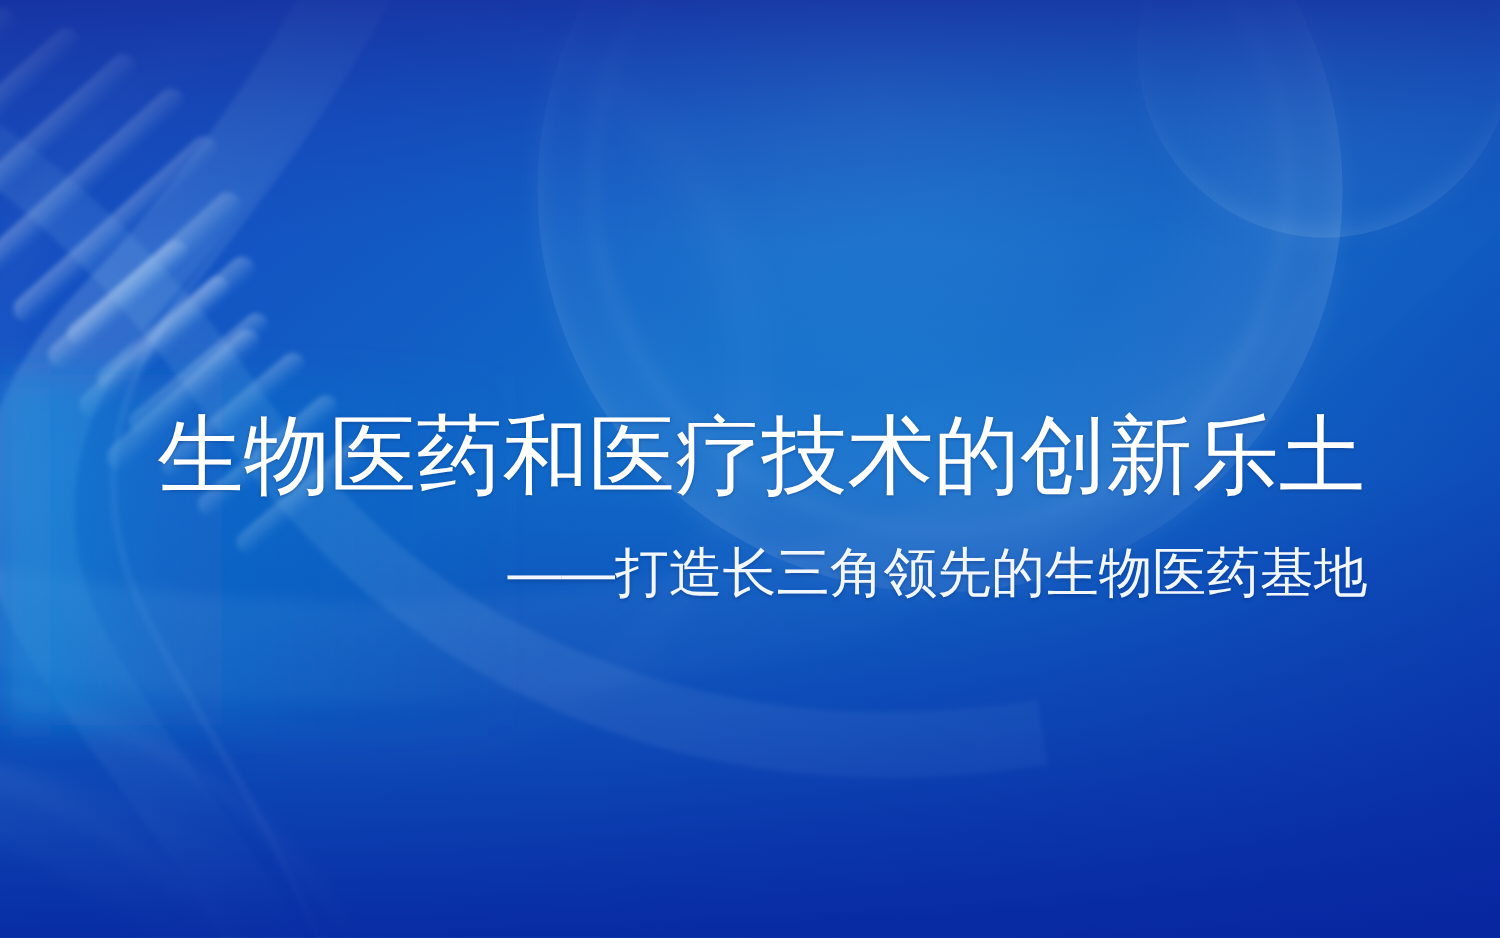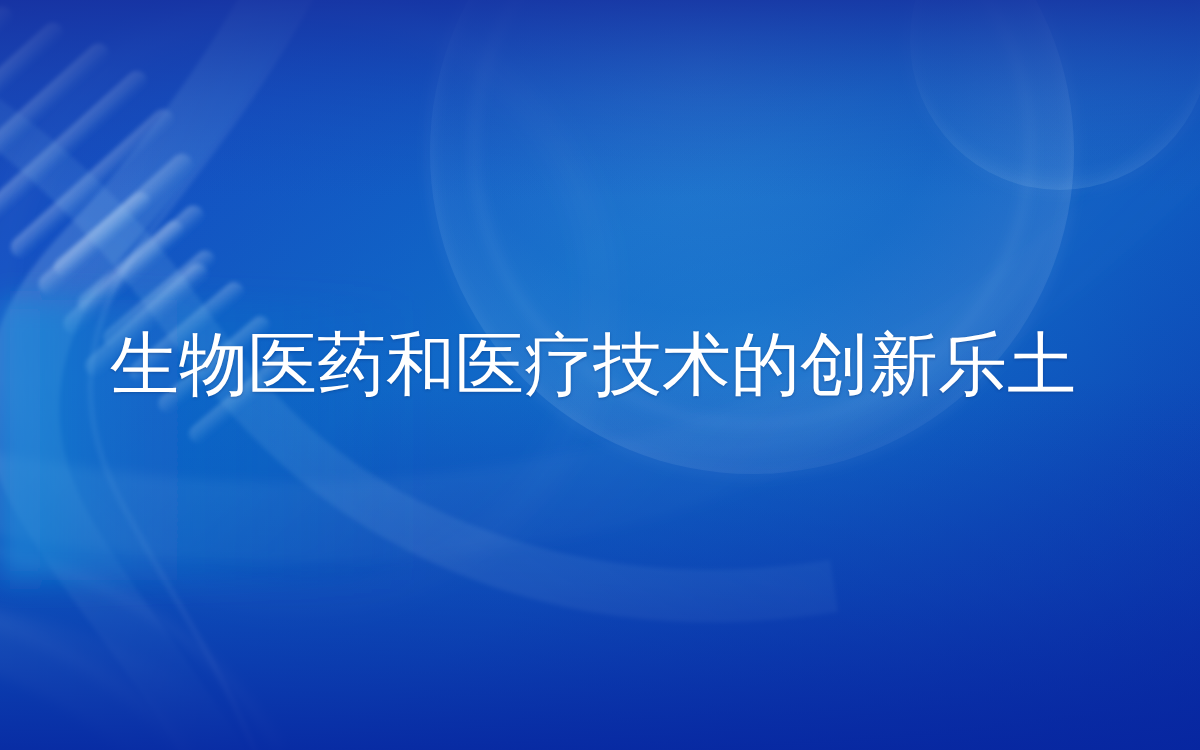--- a/index.html
+++ b/index.html
@@ -21,21 +21,21 @@
     position: absolute;
     inset: 0;
     width: 1200px;
     height: 750px;
     display: block;
   }
 
   
   .text-block {
     position: absolute;
-    left: 0;
+    left: 16px;
     top: 0;
     width: 1084px;
     height: 750px;
     pointer-events: none;
   }
 
   .title {
     position: absolute;
     left: 110px;
     top: 330px;
@@ -227,15 +227,16 @@
       <circle cx="300" cy="300" r="300" fill="none" stroke="#bfe2ff" stroke-opacity="0.07" stroke-width="14" filter="url(#blurLg)"></circle>
 
       <rect x="0" y="0" width="1200" height="330" fill="url(#gTopDark)"></rect>
       <rect x="0" y="380" width="1200" height="370" fill="url(#gBottomDark)"></rect>
       <rect x="0" y="300" width="420" height="280" fill="url(#gLeftGlow)" filter="url(#blurLg)"></rect>
     </g>
   </svg>
 
   <div class="text-block">
     <h1 class="title">生物医药和医疗技术的创新乐土</h1>
+    <div class="subtitle">——打造长三角领先的生物医药基地</div>
   </div>
 
 </div>
 
 </body></html>

